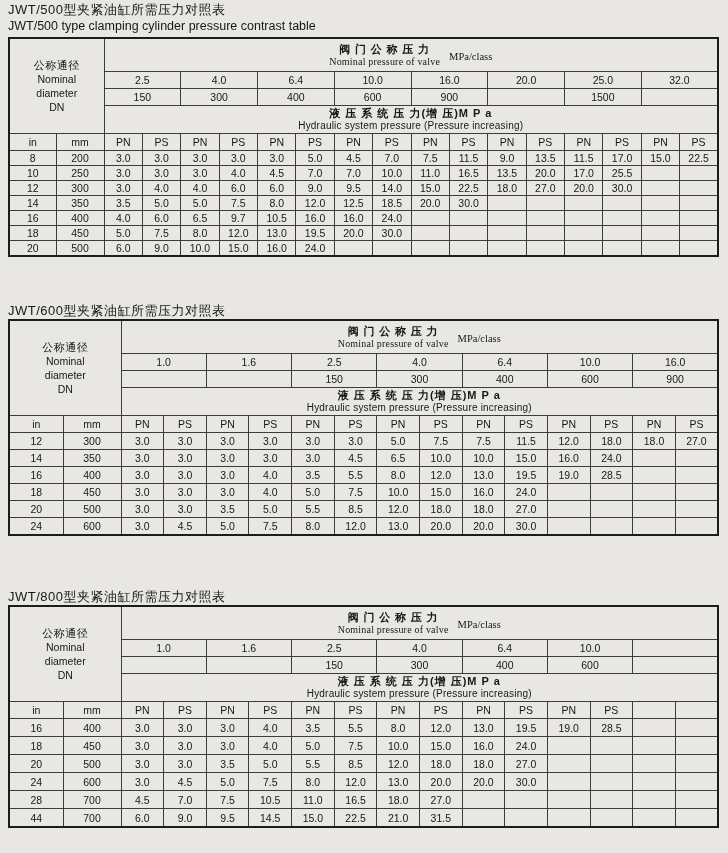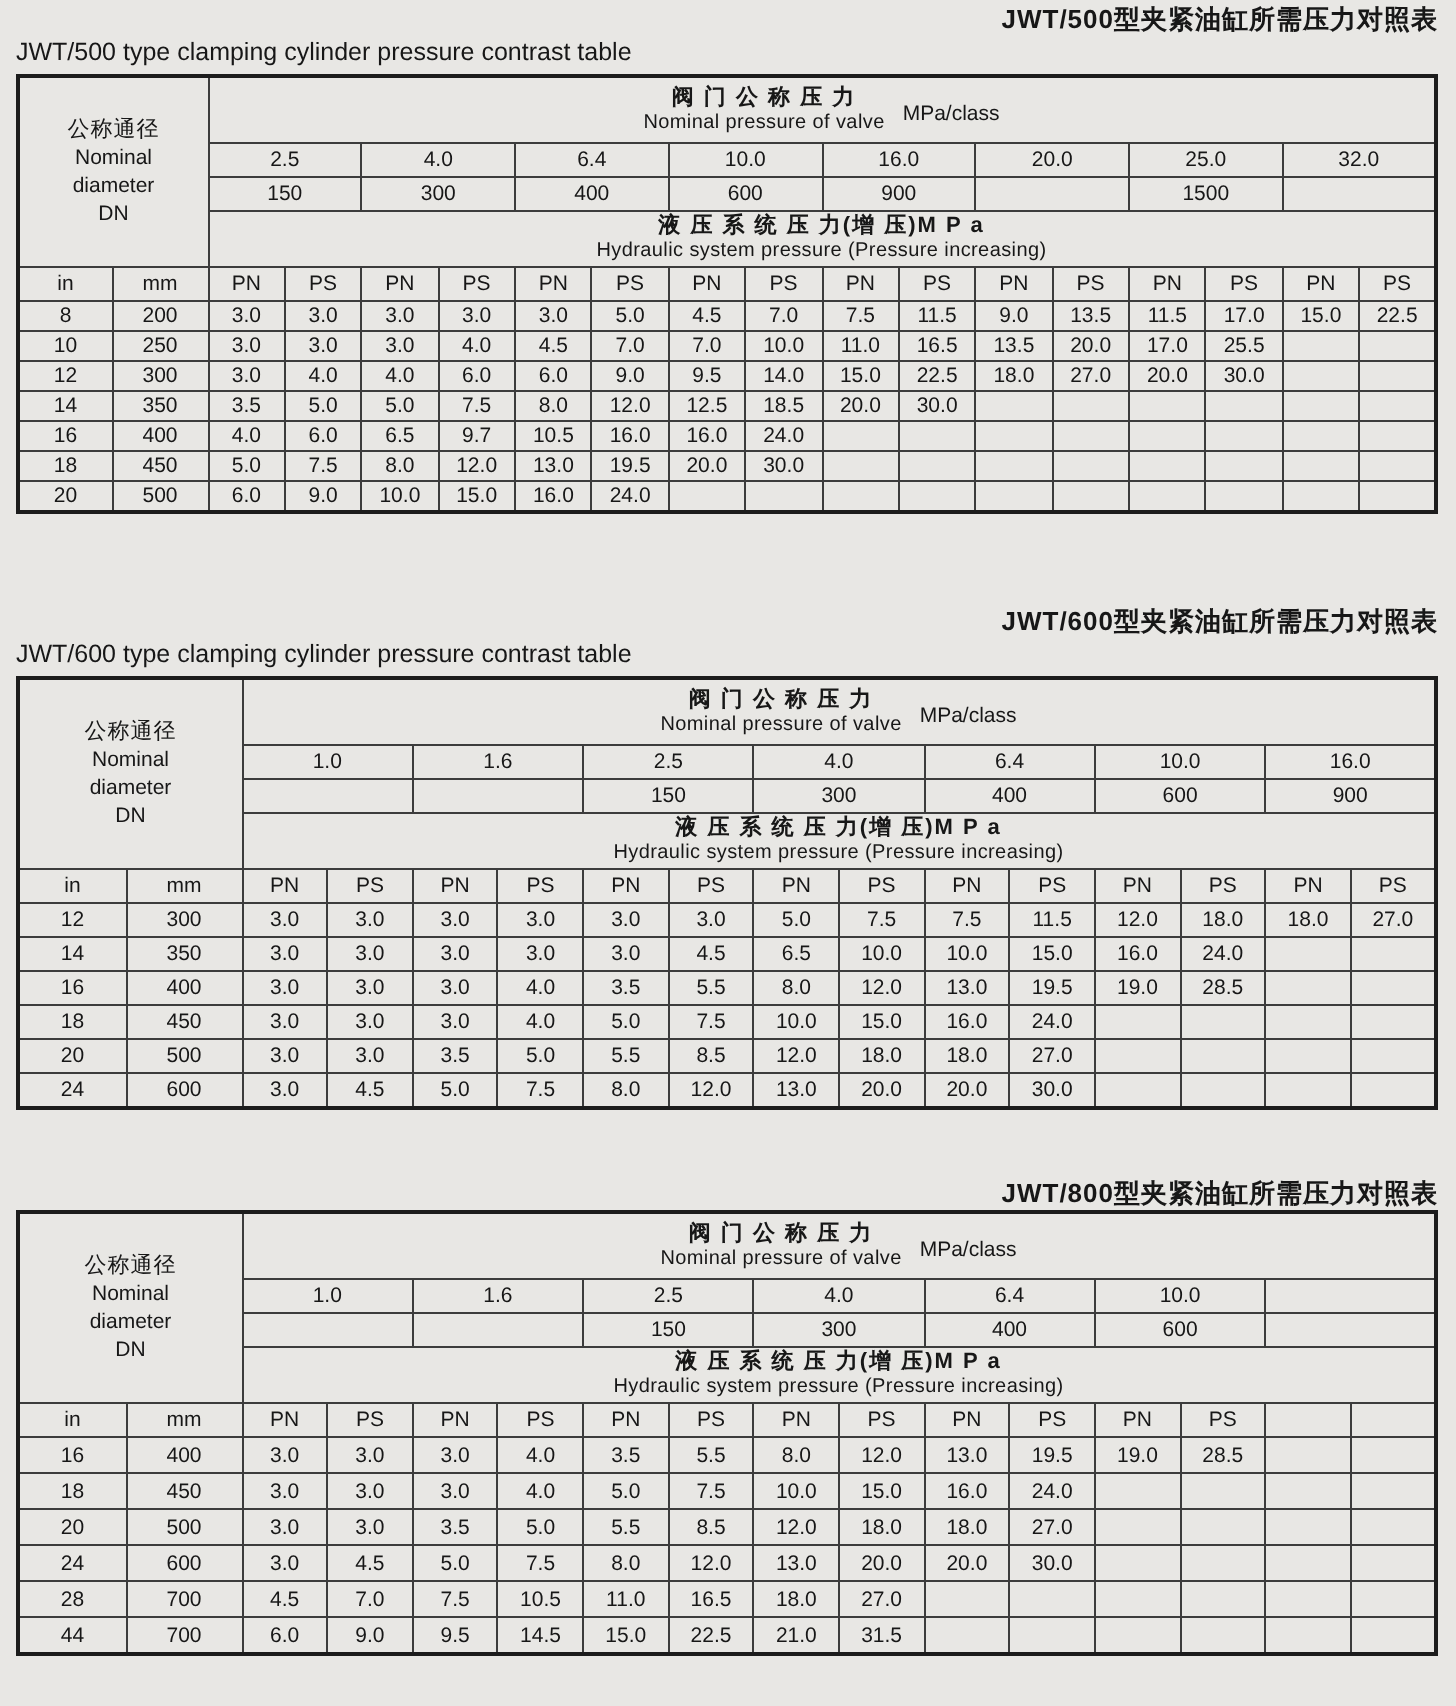--- a/index.html
+++ b/index.html
@@ -3,35 +3,35 @@
 <meta charset="utf-8">
 <style>
   html,body{margin:0;padding:0;}
   body{
     width:728px;height:853px;position:relative;
     background:#e8e7e4;color:#171717;
     font-family:"Liberation Sans", sans-serif;
     -webkit-font-smoothing:antialiased;
   }
   .section{position:absolute;left:8px;right:9px;}
-  .title-cn{text-align:right;font-weight:bold;font-size:13px;line-height:16px;letter-spacing:.5px;}
+  .title-cn{text-align:left;font-weight:normal;font-size:13px;line-height:16px;letter-spacing:.5px;}
   .title-en{text-align:left;font-size:12.5px;line-height:16px;margin-bottom:3px;}
   table{border-collapse:collapse;table-layout:fixed;width:100%;border:2px solid #1c1c1c;}
   td{border:1px solid #3c3c3c;text-align:center;vertical-align:middle;
      font-size:10.5px;padding:0;overflow:hidden;white-space:nowrap;}
   
   tr.r-valve td{height:32px;}
   tr.r-press td{height:16px;}
   tr.r-class td{height:16px;}
   tr.r-hyd   td{height:27px;}
   tr.r-head  td{height:16px;}
   table.t1 tr.r-data td{height:14px;}
   table.t2 tr.r-data td{height:16px;}
   table.t3 tr.r-data td{height:17px;}
-  .valve-wrap{display:flex;align-items:center;justify-content:center;gap:9px;}
+  .valve-wrap{display:flex;align-items:center;justify-content:center;gap:9px;font-family:Liberation Serif, serif;}
   .cn-line{font-weight:bold;font-size:11px;letter-spacing:1px;line-height:13px;}
   .en-line{font-size:10px;line-height:12px;letter-spacing:.2px;text-align:center;}
   .mpa{font-size:10.5px;align-self:center;margin-top:3px;}
   .left-block div{line-height:14px;}
   .left-block .cn{font-size:11px;letter-spacing:.5px;}
   .left-block .en{font-size:10.5px;}
   
   table.t1 col.c-in{width:47px;} table.t1 col.c-mm{width:48px;}
   table.t2 col.c-in, table.t3 col.c-in{width:54px;}
   table.t2 col.c-mm, table.t3 col.c-mm{width:58px;}
@@ -271,21 +271,20 @@
               <td></td>
               <td></td>
             </tr>
           </tbody>
         </table>
       </div>
   </div>
 
   <div class="section" id="sec2">
     <div class="title-cn">JWT/600型夹紧油缸所需压力对照表</div>
-    <div class="title-en">JWT/600 type clamping cylinder pressure contrast table</div>
     <div>
         <table class="t2">
           <colgroup>
             <col class="c-in">
             <col class="c-mm">
             <col>
             <col>
             <col>
             <col>
             <col>

